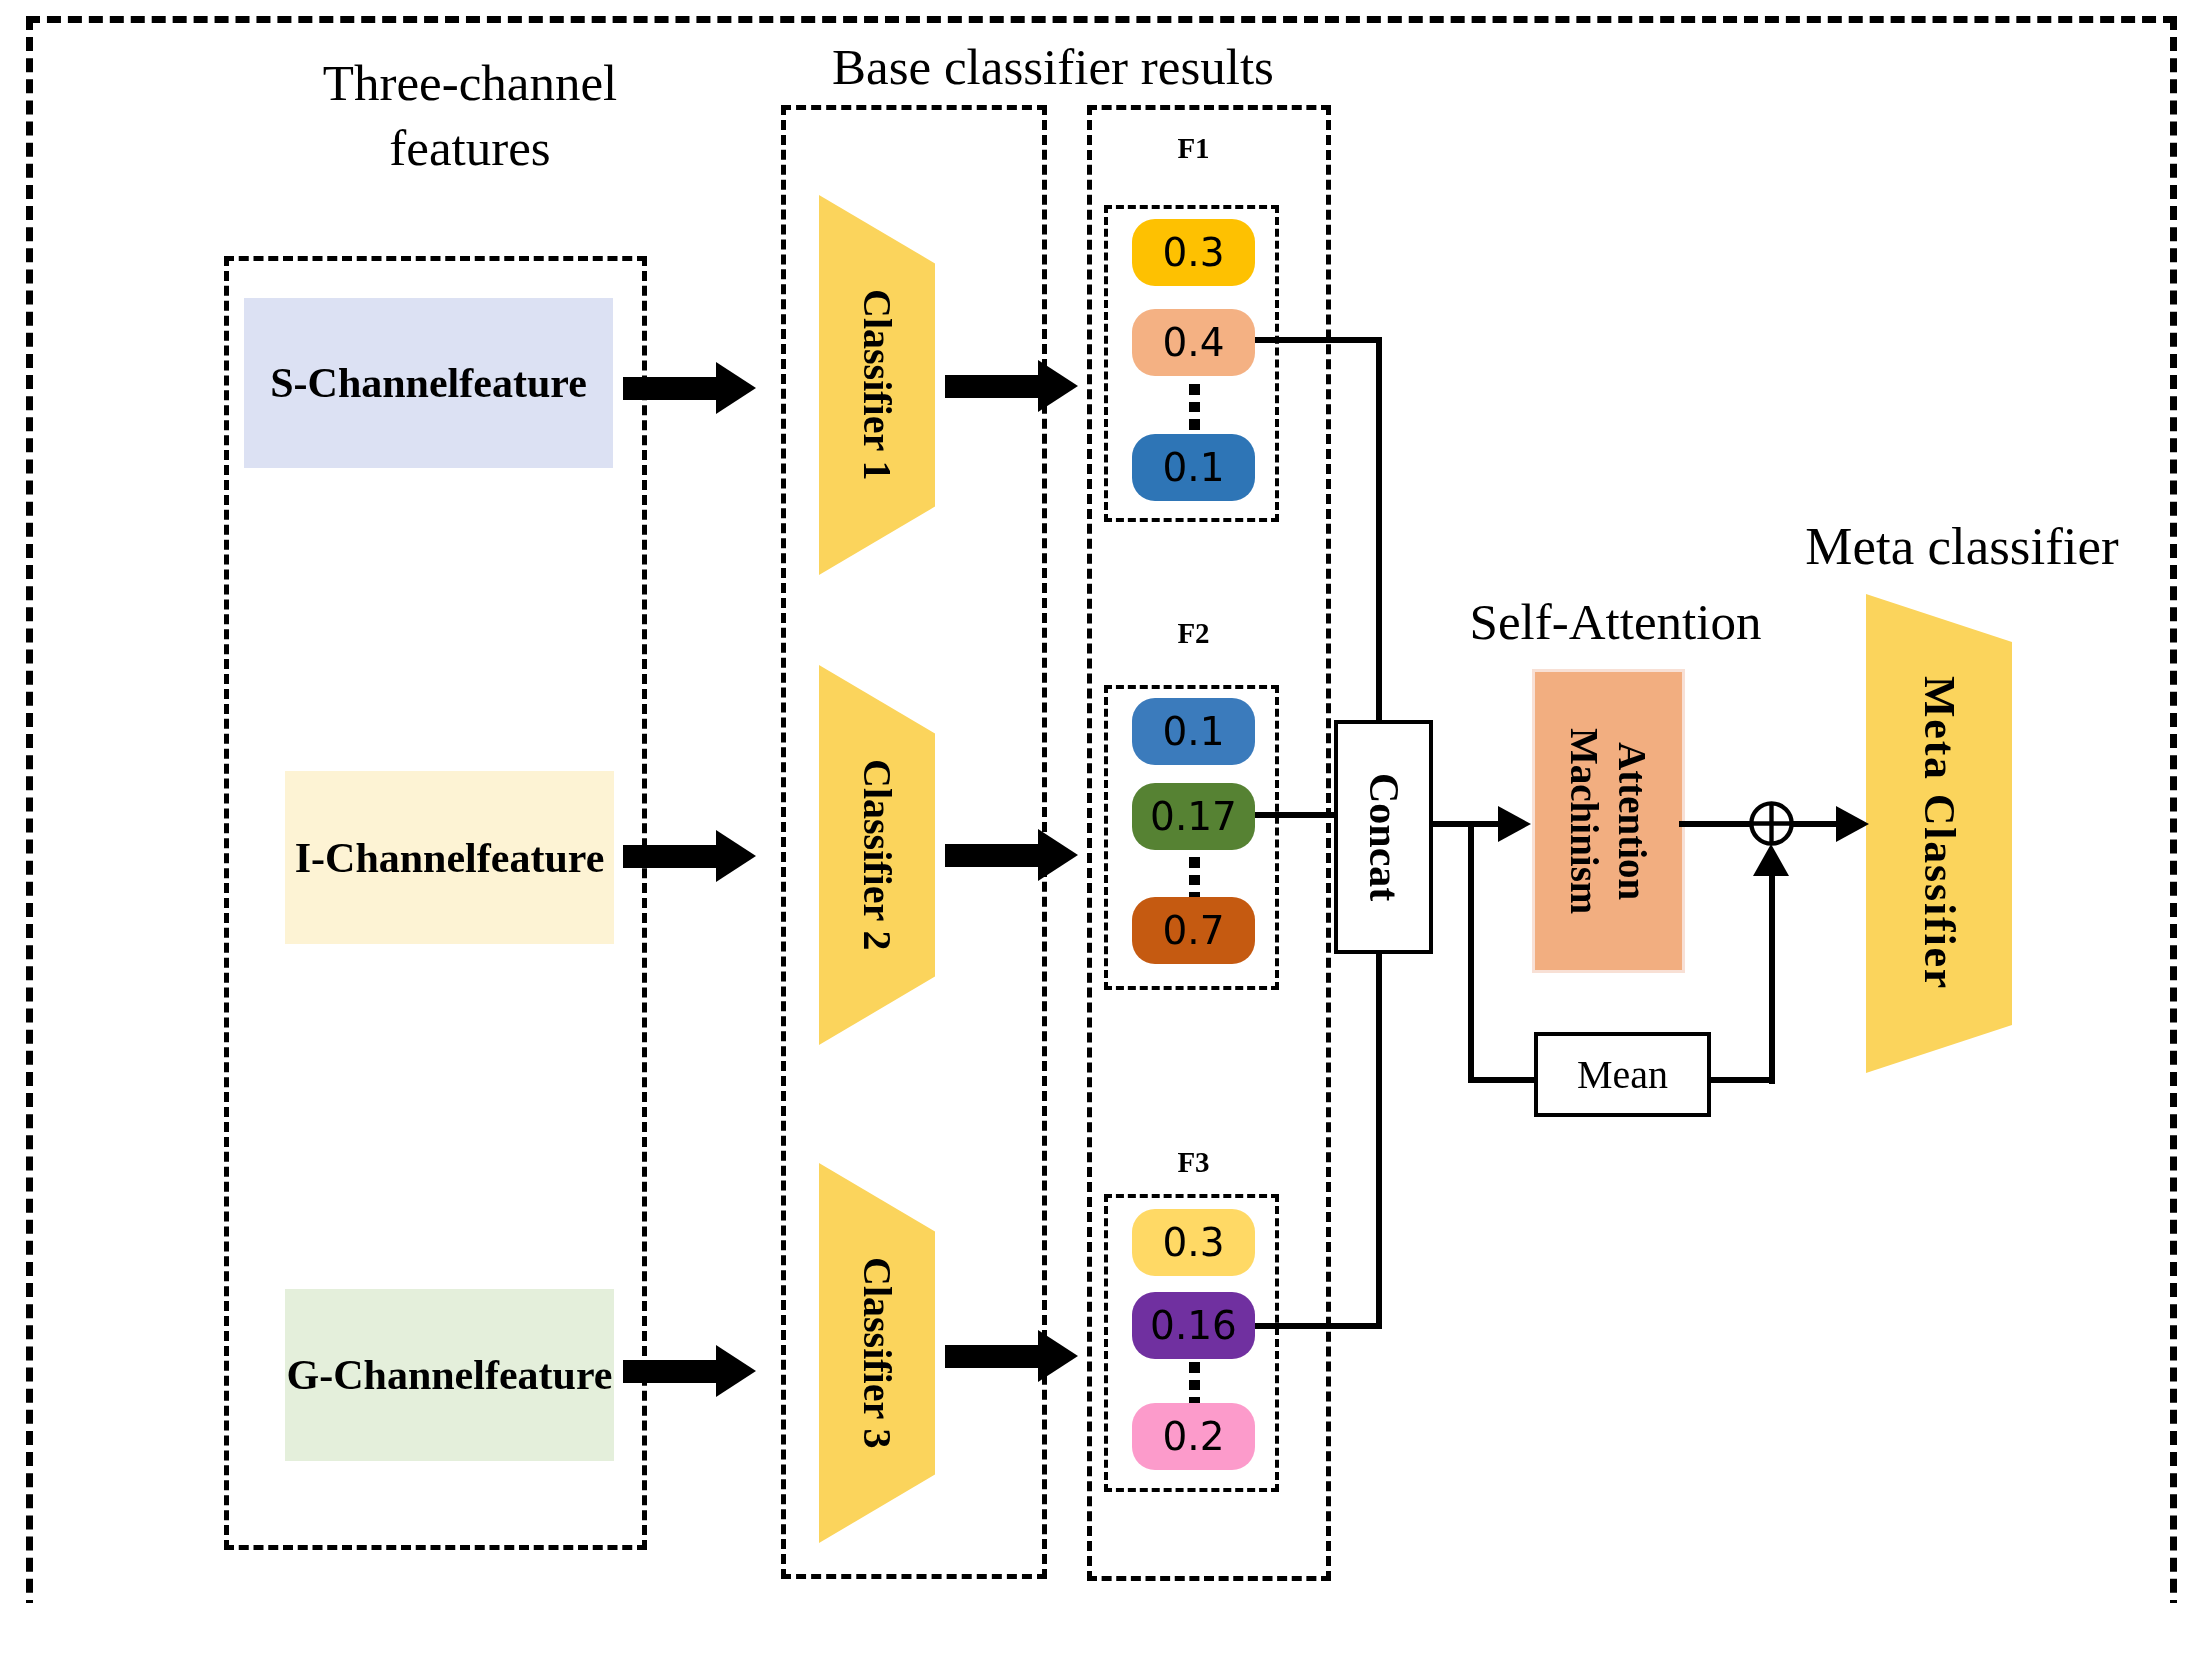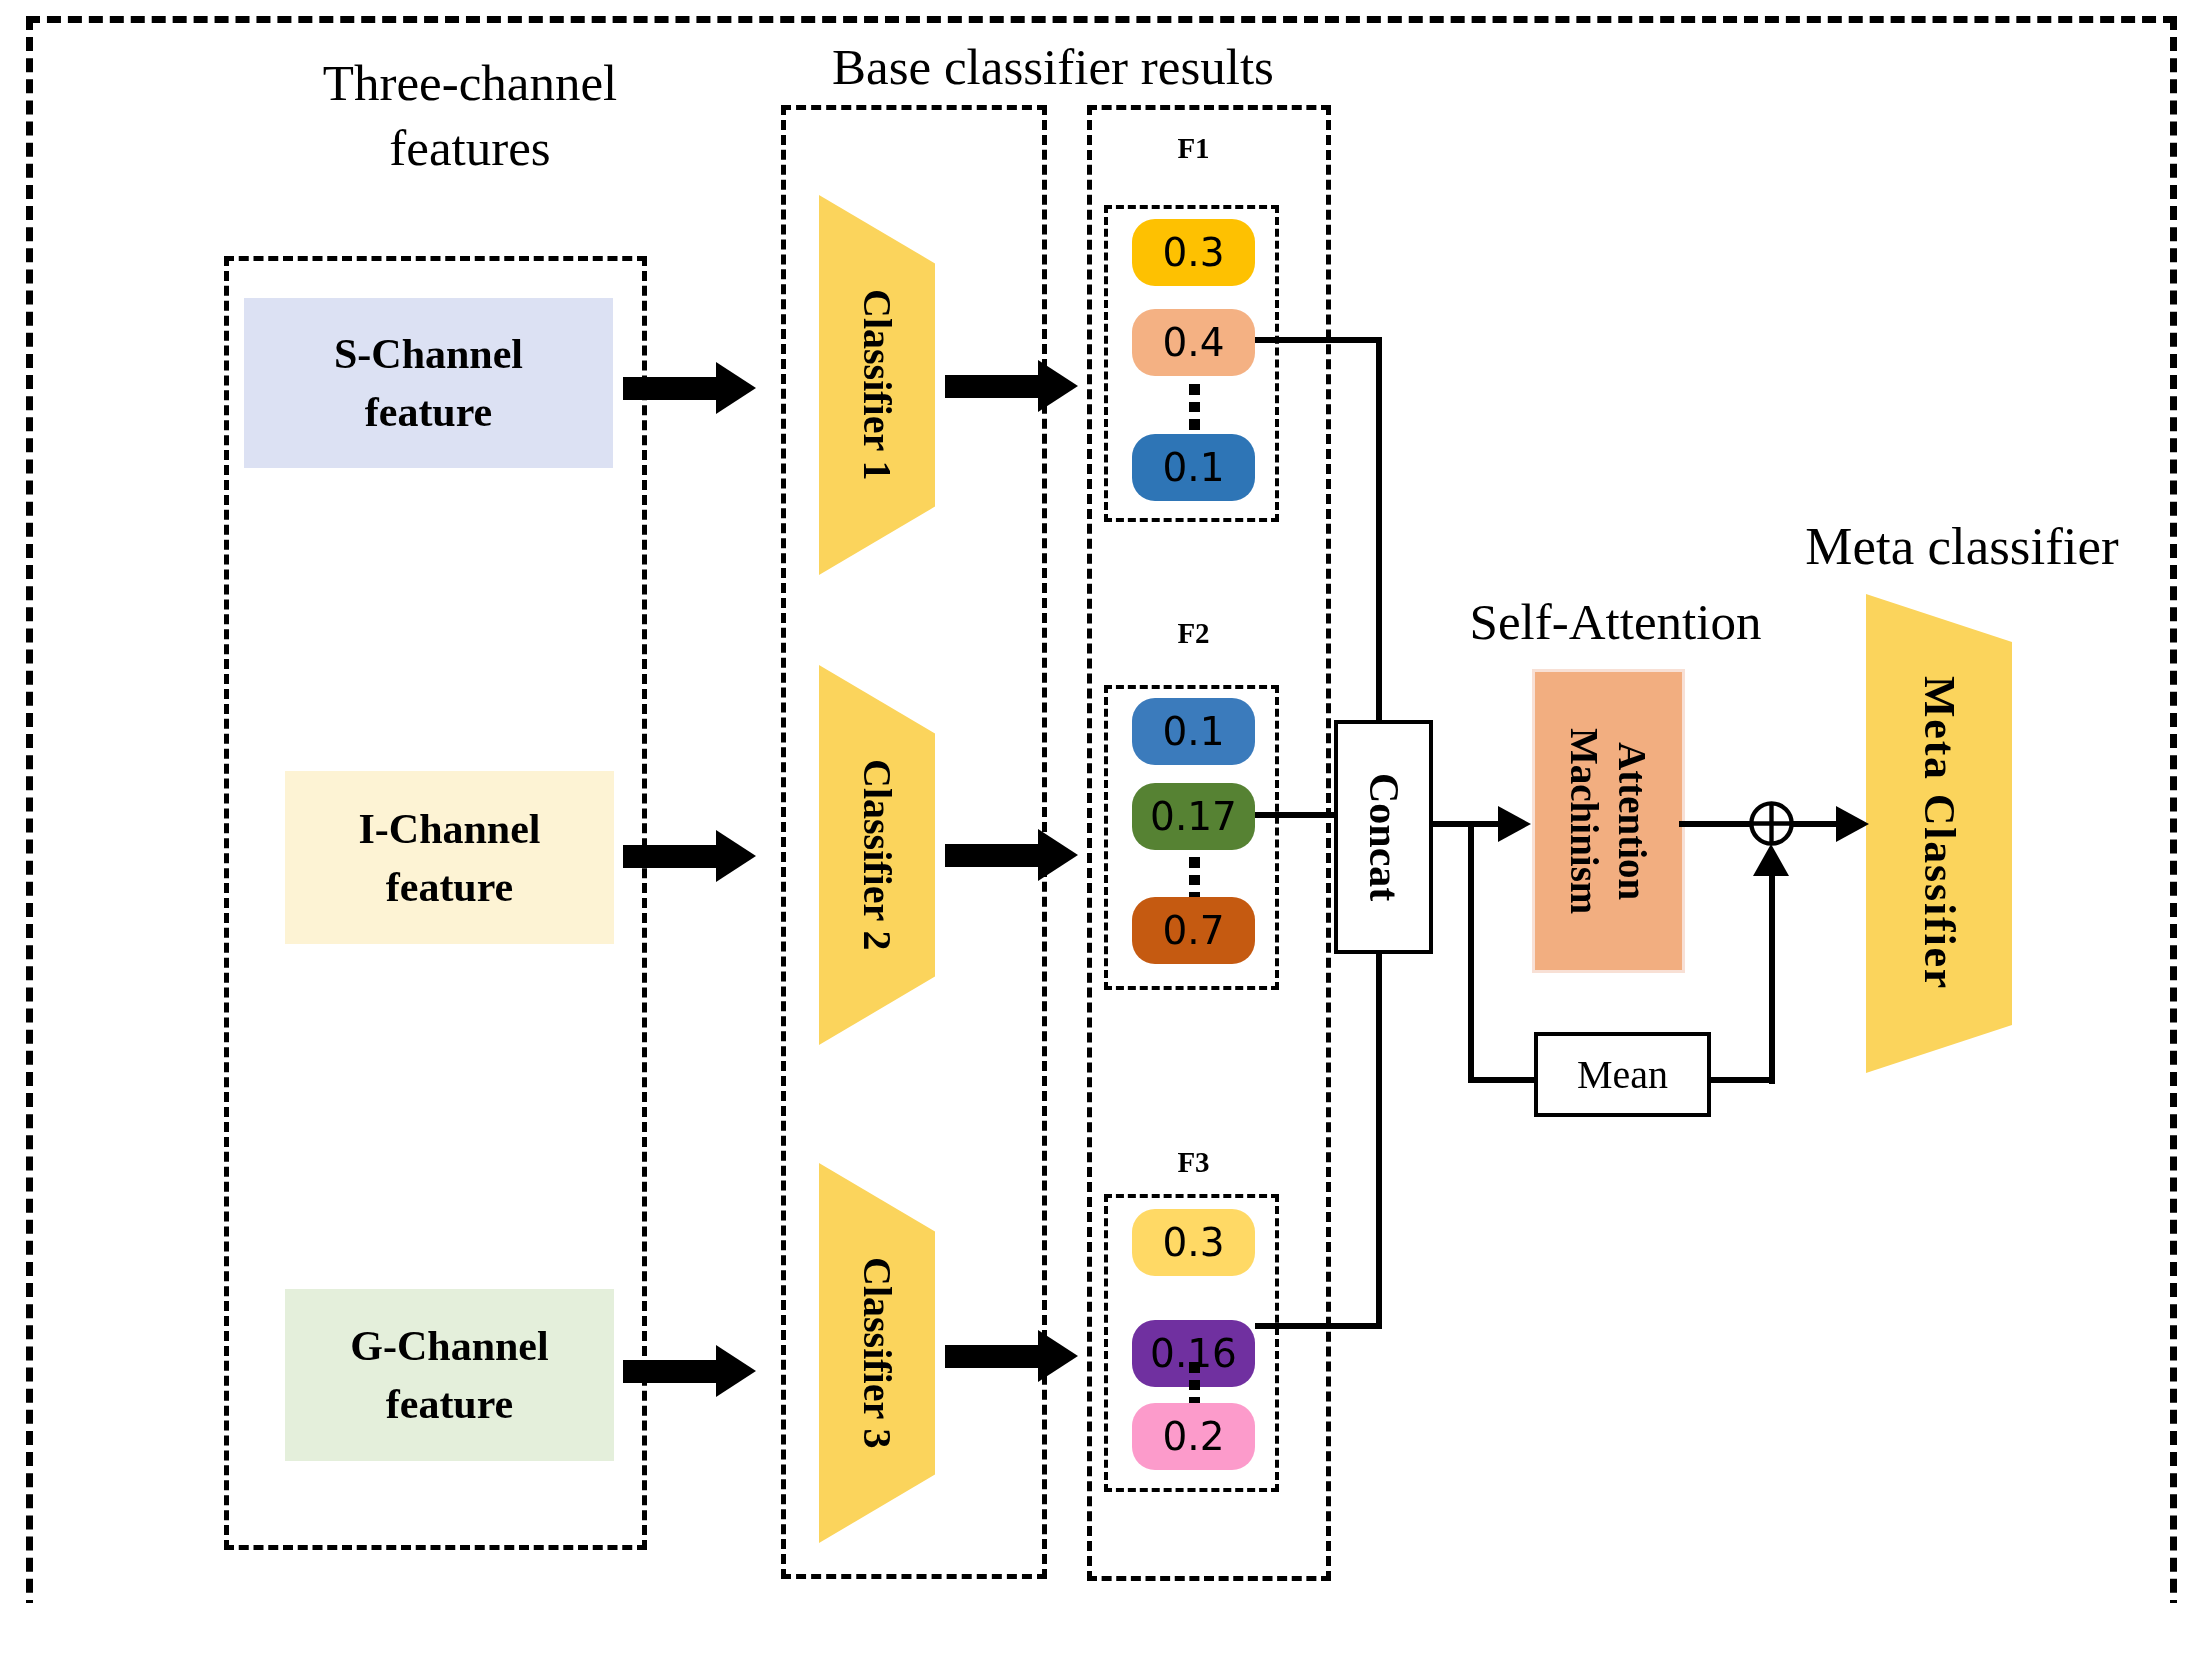--- a/index.html
+++ b/index.html
@@ -16,21 +16,21 @@
     position:absolute;left:26px;top:16px;width:2137px;height:1605px;
     border:7px dashed #000;z-index:0;
   }
   .dash-box{position:absolute;border:5.3px dashed #000;z-index:1;}
   .dash-box-inner{position:absolute;border:4.4px dashed #000;z-index:1;}
   
   .big-title{position:absolute;text-align:center;font-size:51px;line-height:65px;z-index:2;}
   .meta-title{font-size:53px;}
   
   .feat-box{
-    position:absolute;display:flex;flex-direction:column;
+    position:absolute;display:flex;flex-direction:row;
     align-items:center;justify-content:center;
     font-weight:bold;font-size:42px;line-height:58px;z-index:2;
   }
   
   .trap{
     position:absolute;display:flex;align-items:center;justify-content:center;
     clip-path:polygon(0 0,100% 18%,100% 82%,0 100%);z-index:2;
   }
   .trap-meta{clip-path:polygon(0 0,100% 10%,100% 90%,0 100%);}
   .vtext{
@@ -170,21 +170,21 @@
   <div class="vdots" style="top:857px;">
       <div class="dot"></div>
       <div class="dot"></div>
       <div class="dot"></div>
     </div>
   <div class="chip" style="top: 897px; background-color: rgb(197, 90, 17);">0.7</div>
 
   <div class="f-label" style="left:1132px;top:1146px;">F3</div>
   <div class="dash-box-inner" style="left:1104px;top:1194px;width:167px;height:290px;"></div>
   <div class="chip" style="top: 1209px; background-color: rgb(255, 217, 101);">0.3</div>
-  <div class="chip" style="top: 1292px; background-color: rgb(112, 48, 160); margin-top: 28px;">0.16</div>
+  <div class="chip" style="top: 1292px; background-color: rgb(112, 48, 160);">0.16</div>
   <div class="vdots" style="top:1362px;">
       <div class="dot"></div>
       <div class="dot"></div>
       <div class="dot"></div>
     </div>
   <div class="chip" style="top: 1403px; background-color: rgb(252, 155, 203);">0.2</div>
 
   <div class="hline" style="left:1255px;top:337px;width:127px;"></div>
   <div class="hline" style="left:1255px;top:1323px;width:127px;"></div>
   <div class="vline" style="left:1376px;top:337px;height:992px;"></div>

